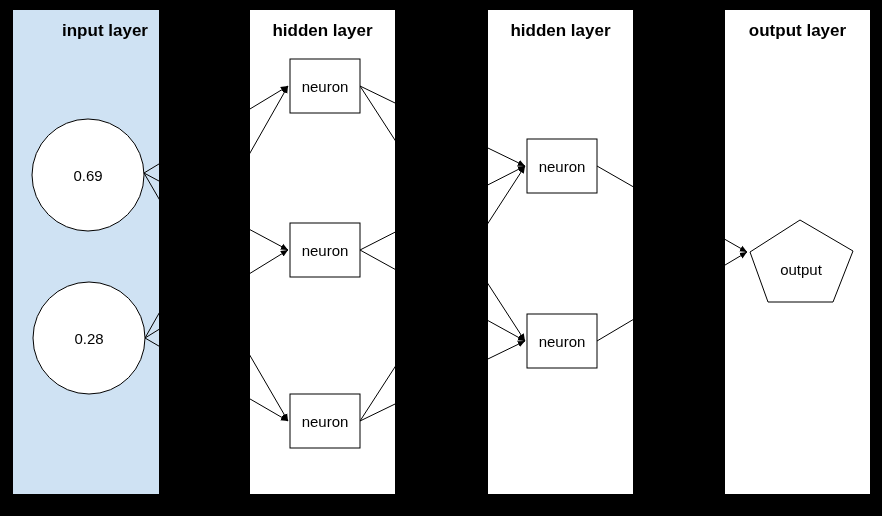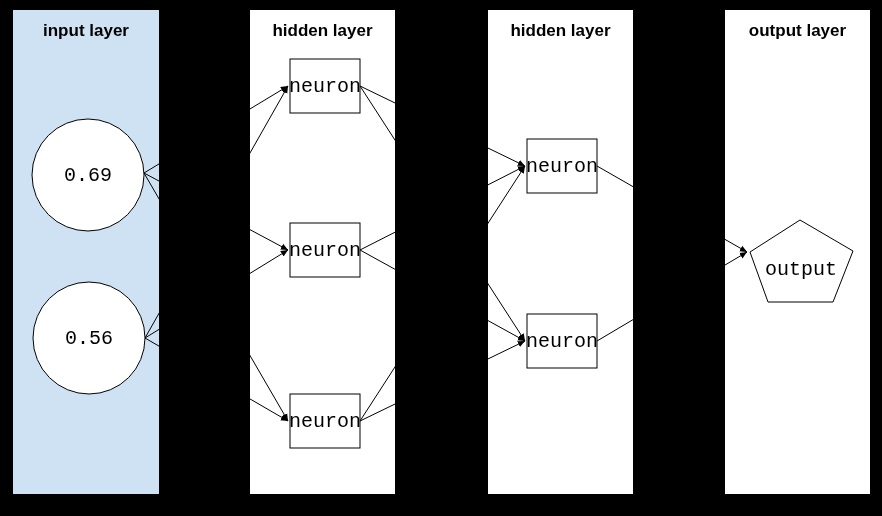--- a/index.html
+++ b/index.html
@@ -22,24 +22,23 @@
     height: 20px;
     line-height: 20px;
     text-align: center;
     font-size: 17px;
     font-weight: bold;
     color: var(--text, #000000);
   }
   .node-label {
     position: absolute;
     transform: translate(-50%, -50%);
-    font-size: 20px;
+    font-size: 15px;
     color: var(--text, #000000);
     white-space: nowrap;
-    font-family: Liberation Mono, monospace;
   }
 </style>
 </head>
 <body>
 
 <div class="stage">
 
   <svg width="882" height="516" viewBox="0 0 882 516">
     <defs>
       <marker id="arrow" viewBox="0 0 10 10" refX="9" refY="5" markerWidth="8" markerHeight="8" orient="auto-start-reverse">
@@ -75,26 +74,26 @@
     <rect class="node" x="290" y="59" width="70" height="54"></rect>
     <rect class="node" x="290" y="223" width="70" height="54"></rect>
     <rect class="node" x="290" y="394" width="70" height="54"></rect>
 
     <rect class="node" x="527" y="139" width="70" height="54"></rect>
     <rect class="node" x="527" y="314" width="70" height="54"></rect>
 
     <polygon class="node" points="800,220 853,251 833,302 768,302 750,252"></polygon>
   </svg>
 
-  <div class="panel-title" style="left:13px;  width:146px;">input layer</div>
+  <div class="panel-title" style="left:13px;  width:146px;padding-left:19px;">input layer</div>
   <div class="panel-title" style="left:250px; width:145px;">hidden layer</div>
   <div class="panel-title" style="left:488px; width:145px;">hidden layer</div>
   <div class="panel-title" style="left:725px; width:145px;">output layer</div>
 
   <div class="node-label" style="left:88px;  top:175px;">0.69</div>
-  <div class="node-label" style="left:89px;  top:338px;">0.56</div>
+  <div class="node-label" style="left:89px;  top:338px;">0.28</div>
   <div class="node-label" style="left:325px; top:86px;">neuron</div>
   <div class="node-label" style="left:325px; top:250px;">neuron</div>
   <div class="node-label" style="left:325px; top:421px;">neuron</div>
   <div class="node-label" style="left:562px; top:166px;">neuron</div>
   <div class="node-label" style="left:562px; top:341px;">neuron</div>
   <div class="node-label" style="left:801px; top:269px;text-align:center;">output</div>
 </div>
 
 </body></html>

